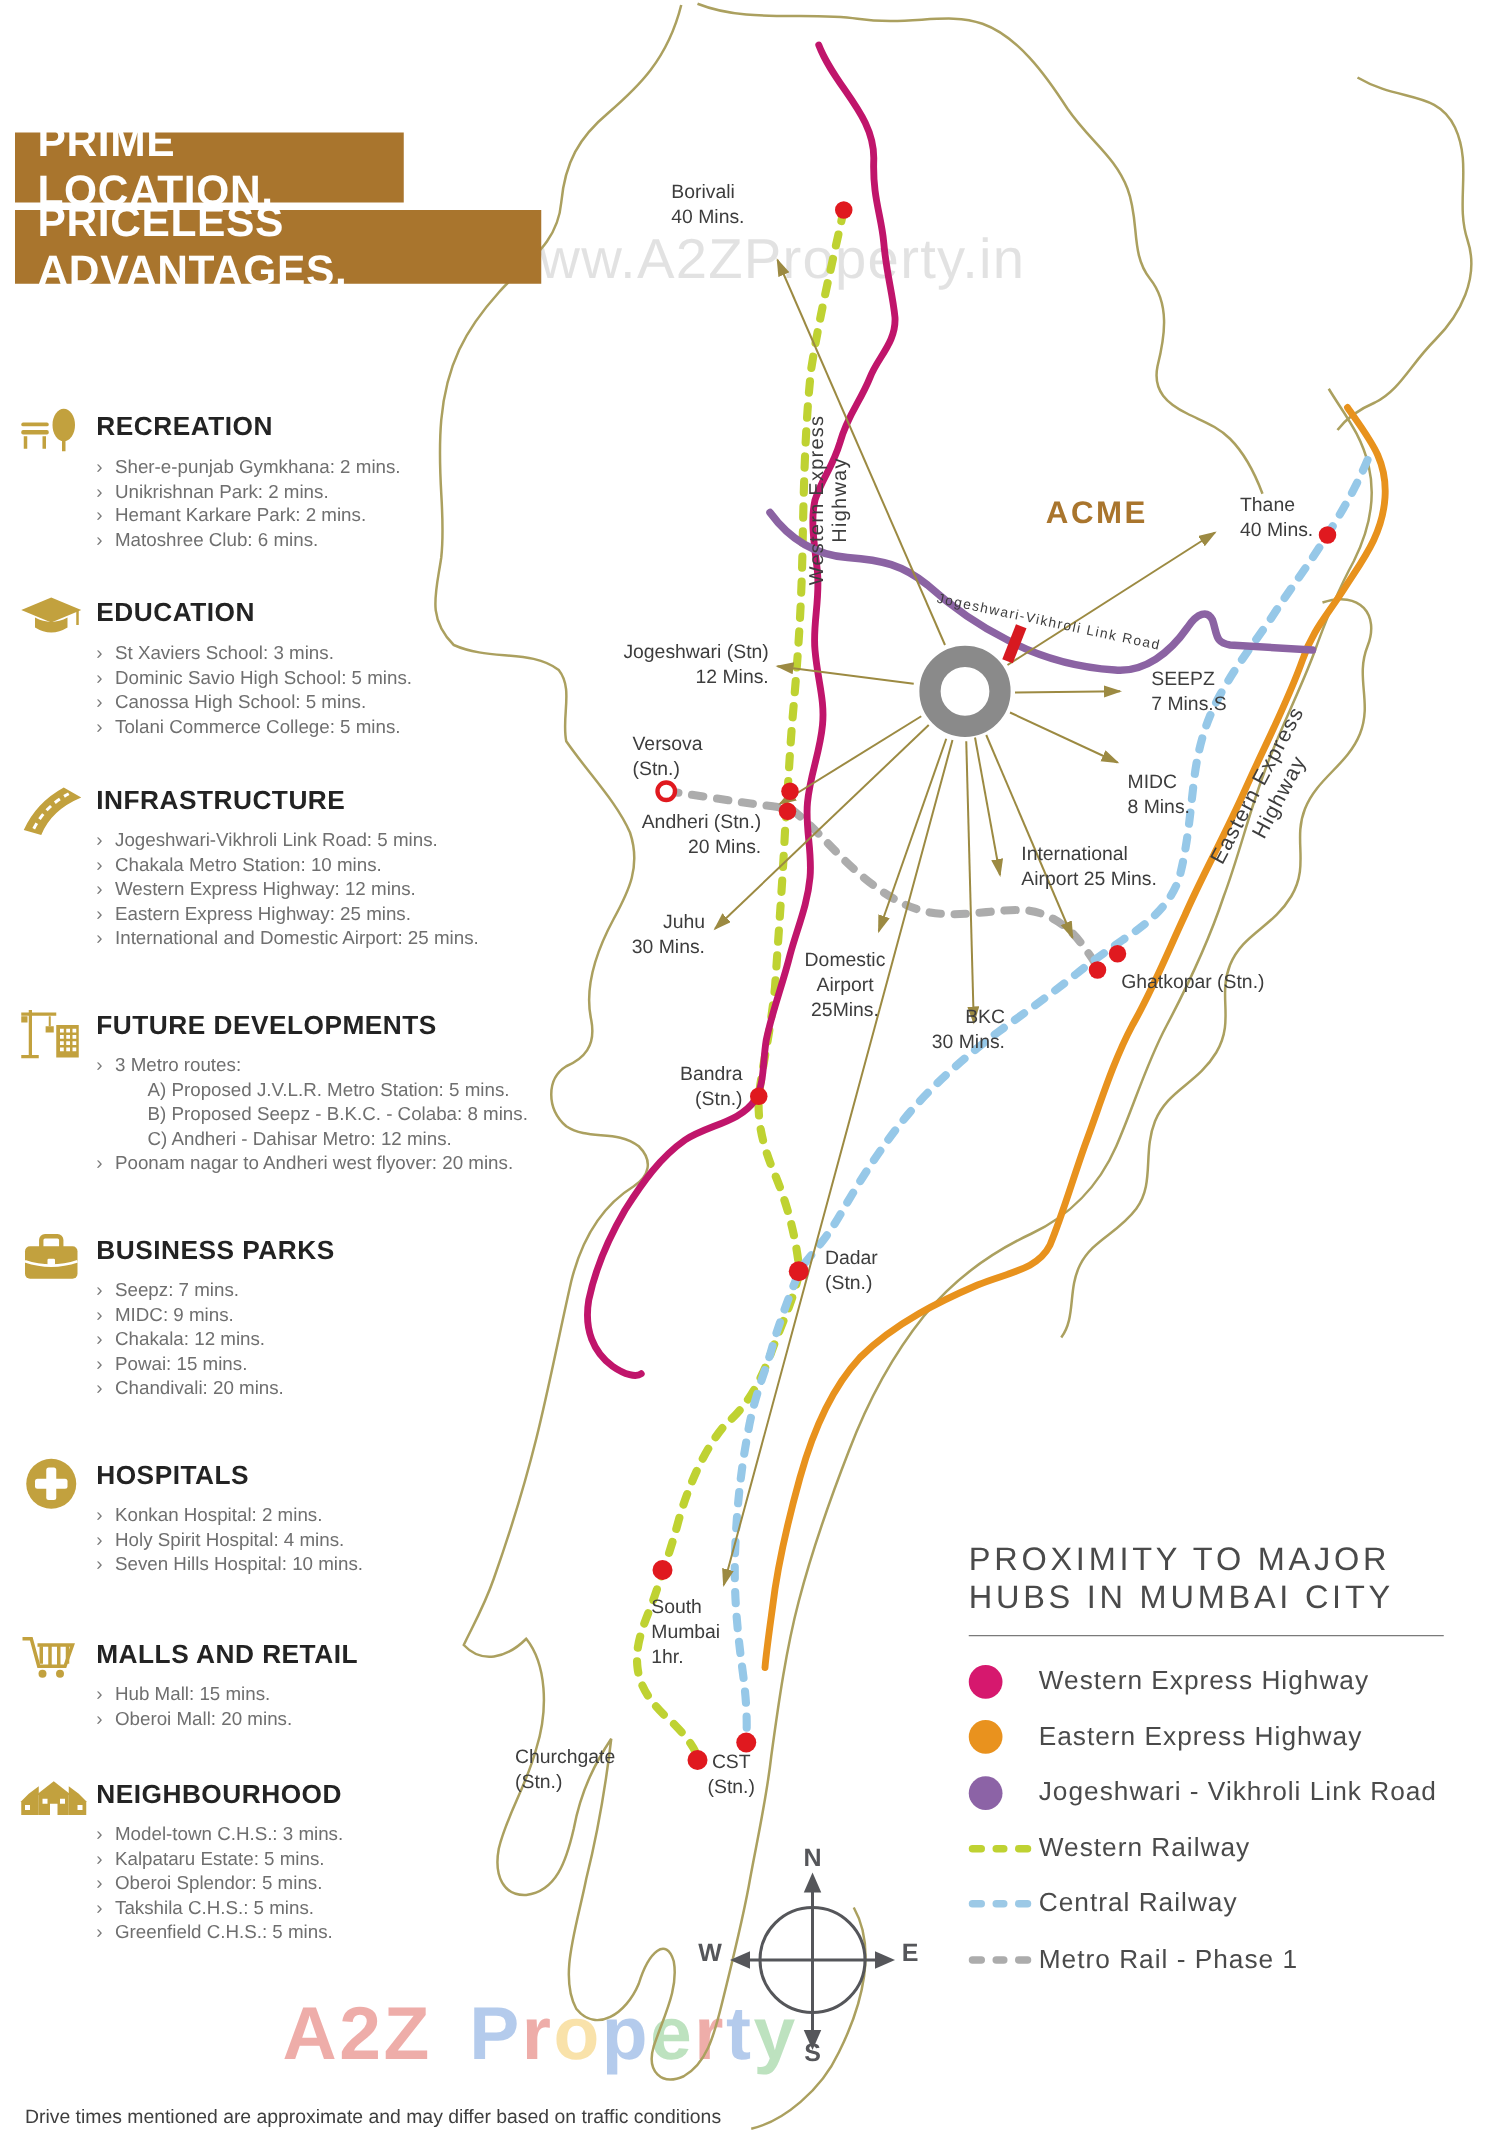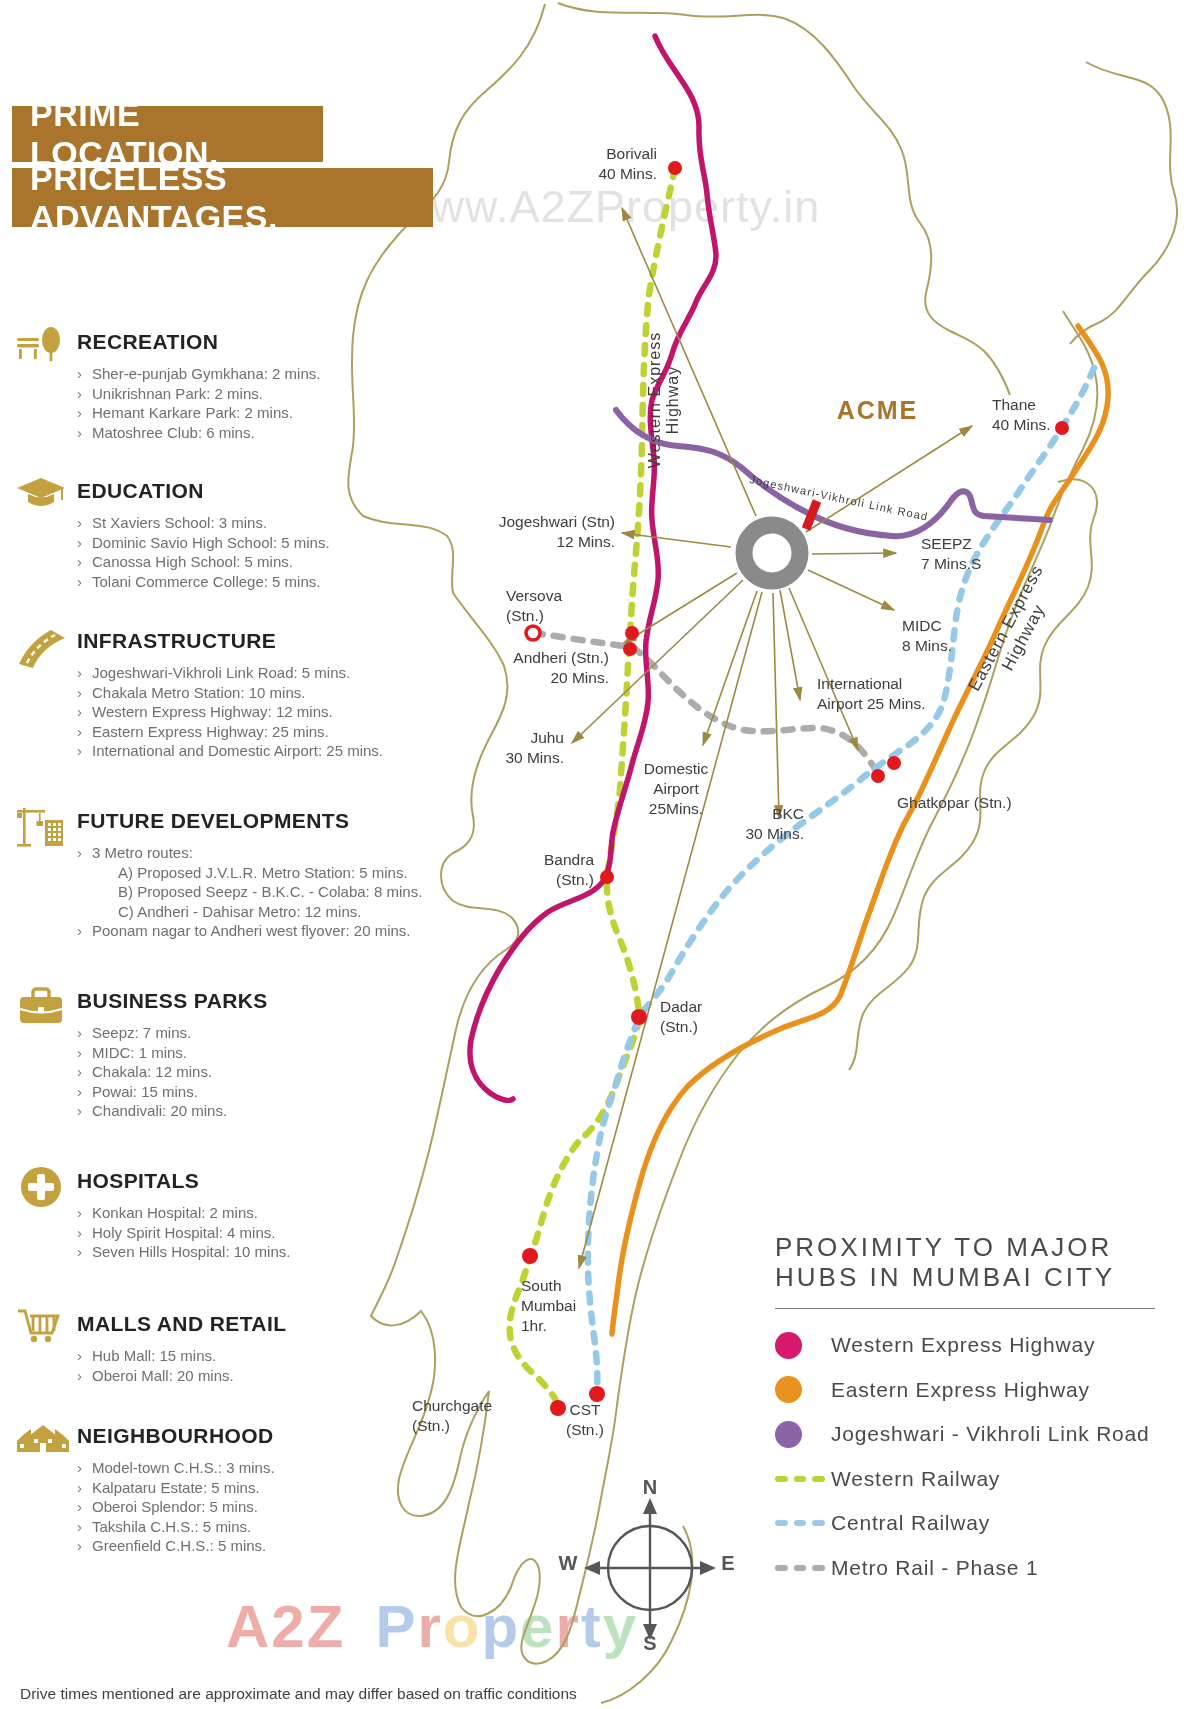--- a/index.html
+++ b/index.html
@@ -291,21 +291,21 @@
         <div class="sec-icon"><svg width="56" height="50" viewBox="0 0 56 50">
             <path d="M18 16 v-6 a3 3 0 0 1 3 -3 h10 a3 3 0 0 1 3 3 v6" stroke="#C2A13E" stroke-width="3.5" fill="none"></path>
             <rect x="5" y="15" width="42" height="26" rx="4" fill="#C2A13E"></rect>
             <path d="M5 27 q21 7 42 0" stroke="#fff" stroke-width="2" fill="none"></path>
             <rect x="23" y="25" width="6" height="5" rx="1" fill="#fff"></rect>
           </svg></div>
         <div class="sec-body">
           <div class="sec-title">BUSINESS PARKS</div>
           <div class="sec-items">
             <div class="sec-item">Seepz: 7 mins.</div>
-            <div class="sec-item">MIDC: 1 mins.</div>
+            <div class="sec-item">MIDC: 9 mins.</div>
             <div class="sec-item">Chakala: 12 mins.</div>
             <div class="sec-item">Powai: 15 mins.</div>
             <div class="sec-item">Chandivali: 20 mins.</div>
           </div>
         </div>
       </div>
       <div class="sec" style="top: 1168px;">
         <div class="sec-icon"><svg width="56" height="50" viewBox="0 0 56 50">
             <circle cx="26" cy="25" r="20" fill="#C2A13E"></circle>
             <rect x="22" y="12" width="8" height="26" rx="2" fill="#fff"></rect>
@@ -356,21 +356,21 @@
             <div class="sec-item">Kalpataru Estate: 5 mins.</div>
             <div class="sec-item">Oberoi Splendor: 5 mins.</div>
             <div class="sec-item">Takshila C.H.S.: 5 mins.</div>
             <div class="sec-item">Greenfield C.H.S.: 5 mins.</div>
           </div>
         </div>
       </div>
     </div>
 
   <div id="map-labels">
-      <div class="mlabel" style="left: 537px; top: 144px; width: 120px; text-align: right;">Borivali
+      <div class="mlabel" style="left: 537px; top: 144px; width: 120px; ">Borivali
 40 Mins.</div>
       <div class="mlabel" style="left: 992px; top: 395px; width: 120px; text-align: left;">Thane
 40 Mins.</div>
       <div class="mlabel" style="left: 470px; top: 512px; width: 145px; text-align: right;">Jogeshwari (Stn)
 12 Mins.</div>
       <div class="mlabel" style="left: 506px; top: 586px; width: 110px; text-align: left;">Versova
 (Stn.)</div>
       <div class="mlabel" style="left: 464px; top: 648px; width: 145px; text-align: right;">Andheri (Stn.)
 20 Mins.</div>
       <div class="mlabel" style="left: 921px; top: 534px; width: 110px; text-align: left;">SEEPZ
@@ -379,21 +379,21 @@
 8 Mins.</div>
       <div class="mlabel" style="left: 817px; top: 674px; width: 160px; text-align: left;">International
 Airport 25 Mins.</div>
       <div class="mlabel" style="left: 460px; top: 728px; width: 104px; text-align: right;">Juhu
 30 Mins.</div>
       <div class="mlabel" style="left: 630px; top: 759px; width: 92px; text-align: center;">Domestic
 Airport
 25Mins.</div>
       <div class="mlabel" style="left: 704px; top: 804px; width: 100px; text-align: right;">BKC
 30 Mins.</div>
-      <div class="mlabel" style="left: 897px; top: 776px; width: 170px; text-align: left; margin-top: 17px;">Ghatkopar (Stn.)</div>
+      <div class="mlabel" style="left: 897px; top: 776px; width: 170px; text-align: left;">Ghatkopar (Stn.)</div>
       <div class="mlabel" style="left: 492px; top: 850px; width: 102px; text-align: right;">Bandra
 (Stn.)</div>
       <div class="mlabel" style="left: 660px; top: 997px; width: 100px; text-align: left;">Dadar
 (Stn.)</div>
       <div class="mlabel" style="left: 521px; top: 1276px; width: 95px; text-align: left;">South
 Mumbai
 1hr.</div>
       <div class="mlabel" style="left: 412px; top: 1396px; width: 128px; text-align: left;">Churchgate
 (Stn.)</div>
       <div class="mlabel" style="left: 553px; top: 1400px; width: 64px; text-align: center;">CST

